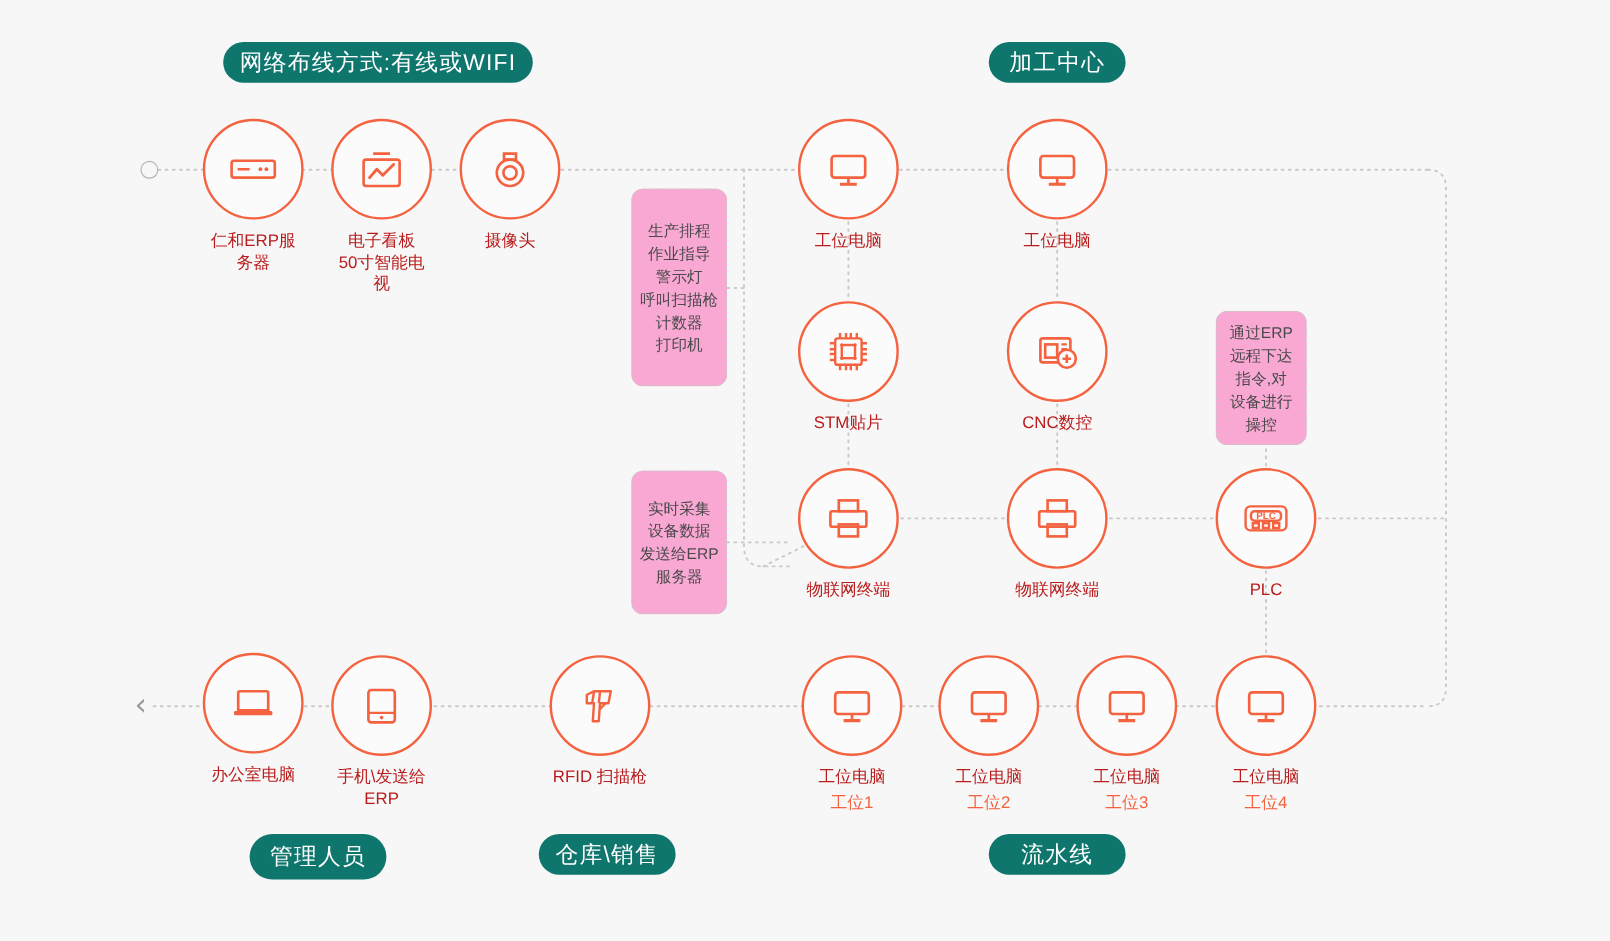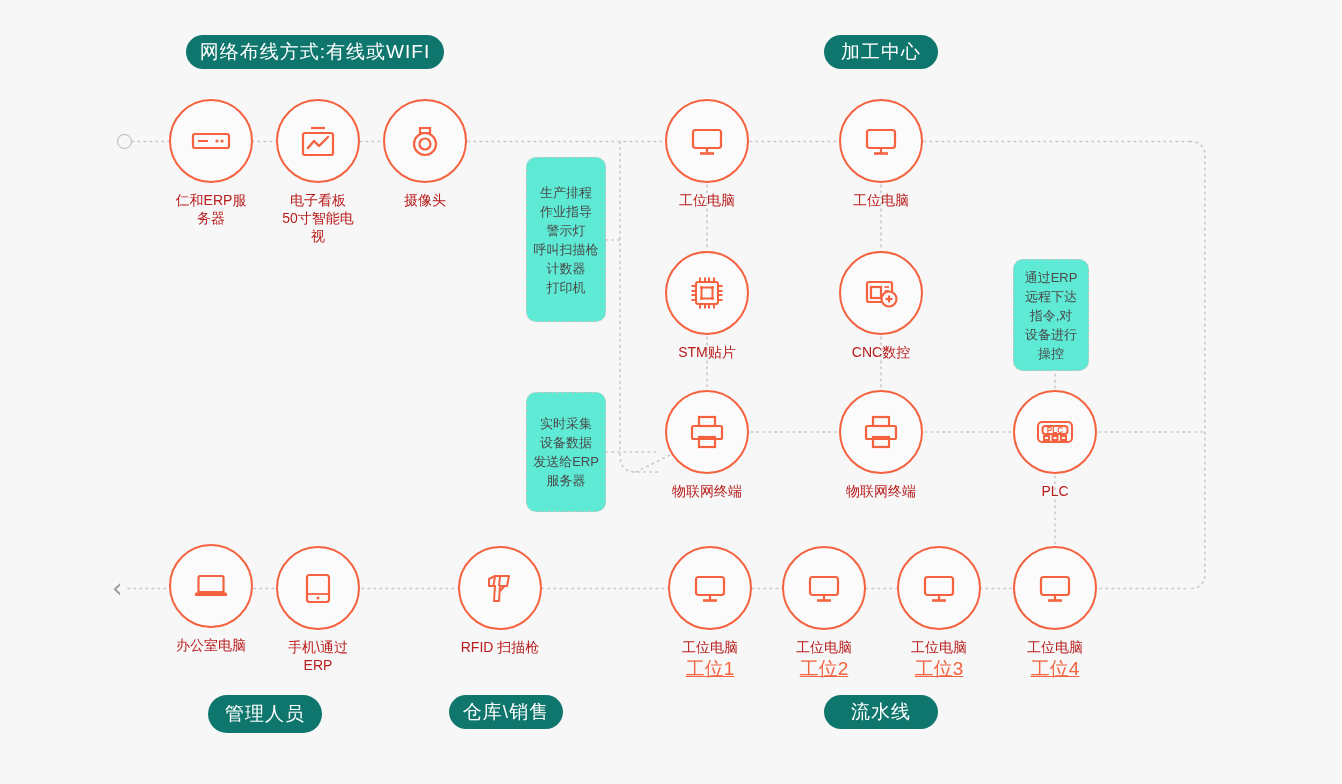--- a/index.html
+++ b/index.html
@@ -39,33 +39,32 @@
   .cap{
     margin-top:8px;
     font-size:14px;
     color:#b91c1c;
     text-align:center;
     line-height:18px;
     white-space:pre-line;
   }
   .subcap{
     margin-top:4px;
-    font-size:19px;
+    font-size:14px;
     color:#f4623f;
     text-align:center;
     line-height:17px;
-    text-decoration:underline;
   }
 
   
   .notebox{
     position:absolute;
     border:1px dashed #c6c6c6;
     border-radius:10px;
-    background:#5eead4;
+    background:#f9a8d4;
     box-sizing:border-box;
     display:flex;flex-direction:column;
     align-items:center;justify-content:center;
     color:#4a4a4a;
     font-size:13px;
     line-height:19px;
     text-align:center;
     white-space:pre-line;
     padding:6px 4px;
   }
@@ -300,21 +299,21 @@
   </div>
 
   <div class="node" style="left:276px;top:546px;width:84px;">
     <div class="circle">
       <svg width="46" height="46" viewBox="0 0 46 46" fill="none" stroke="#f4623f" stroke-width="2.2">
         <rect x="12" y="10" width="22" height="27" rx="2.5"></rect>
         <line x1="12" y1="29" x2="34" y2="29" stroke-width="1.8"></line>
         <circle cx="23" cy="33" r="1.5" fill="#f4623f" stroke="none"></circle>
       </svg>
     </div>
-    <div class="cap">手机\通过ERP</div>
+    <div class="cap">手机\发送给ERP</div>
   </div>
 
   <div class="node" style="left:458px;top:546px;width:84px;">
     <div class="circle">
       <svg width="48" height="48" viewBox="0 0 48 48" fill="none" stroke="#f4623f" stroke-width="2" stroke-linejoin="round">
         <path d="M13 15 l6 -3 h14 l-2 10 h-7 l-1 15 h-5 l1 -15 h-6 z"></path>
         <line x1="19" y1="12" x2="17.5" y2="22"></line>
         <line x1="24" y1="12.5" x2="23" y2="22"></line>
         <line x1="28.5" y1="22" x2="24" y2="27"></line>
       </svg>

